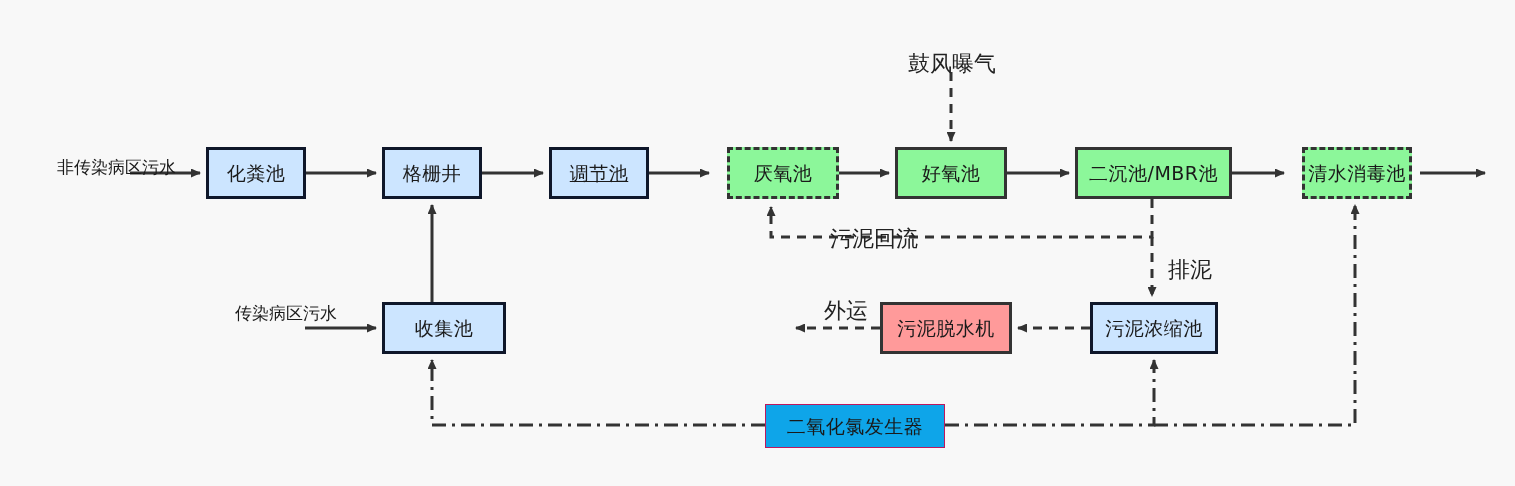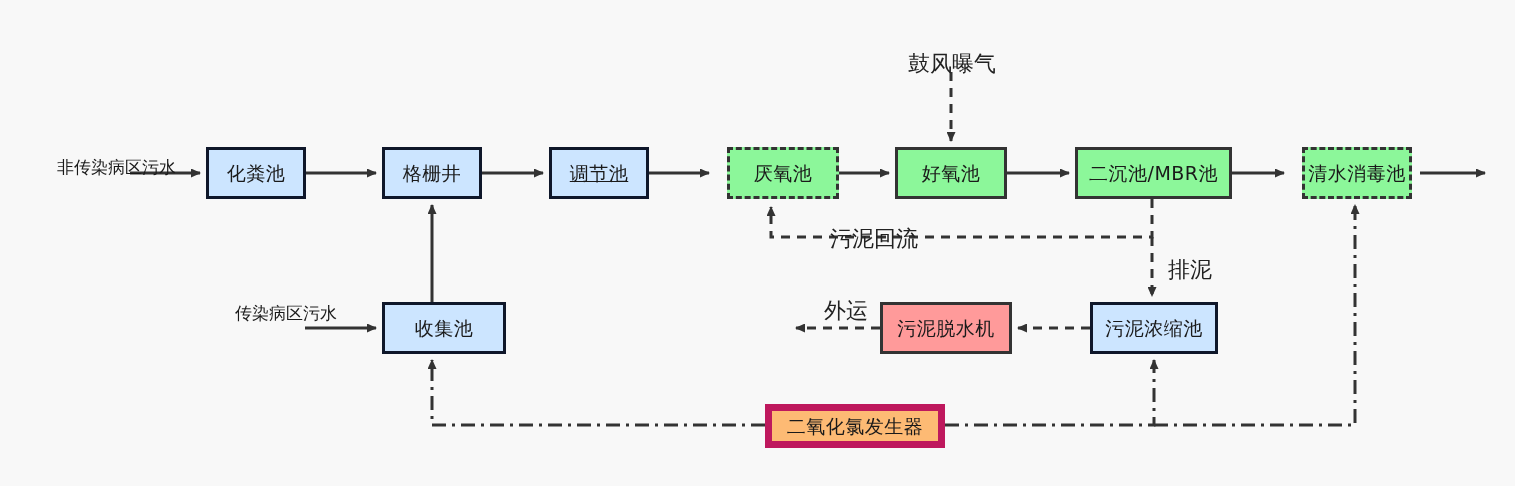--- a/index.html
+++ b/index.html
@@ -36,21 +36,21 @@
     justify-content: center;
     font-size: 19px;
     color: #1a1a1a;
     letter-spacing: 0.5px;
     line-height: 1;
     white-space: nowrap;
   }
   .node.blue   { background: #cce5ff; border: 3px solid #0f172a; }
   .node.green  { background: #8cf79a; border: 3px solid #333333; }
   .node.red    { background: #ff9a9a; border: 3px solid #333333; }
-  .node.yellow { background: #fdba74; border: 7px solid #be185d; font-family: Liberation Serif, serif; }
+  .node.yellow { background: #0ea5e9; border: 1px solid #be185d; font-family: Liberation Serif, serif; }
   .node.dashed { border-style: dashed; margin-left: 12px; }
 
   .edge-label {
     position: absolute;
     font-size: 22px;
     color: #222222;
     white-space: nowrap;
     line-height: 1;
   }
   .io-label {

